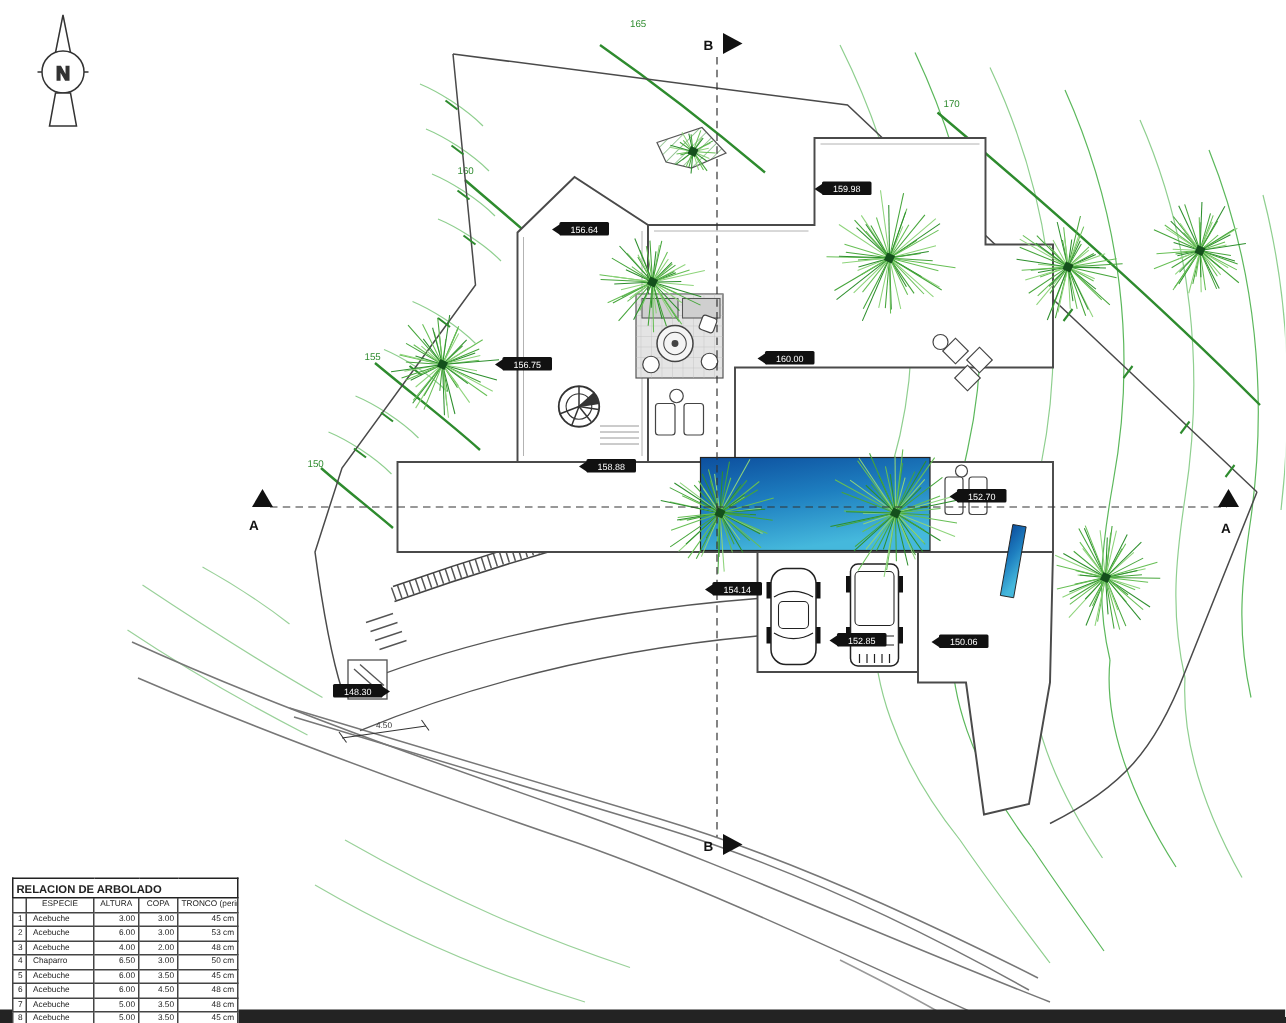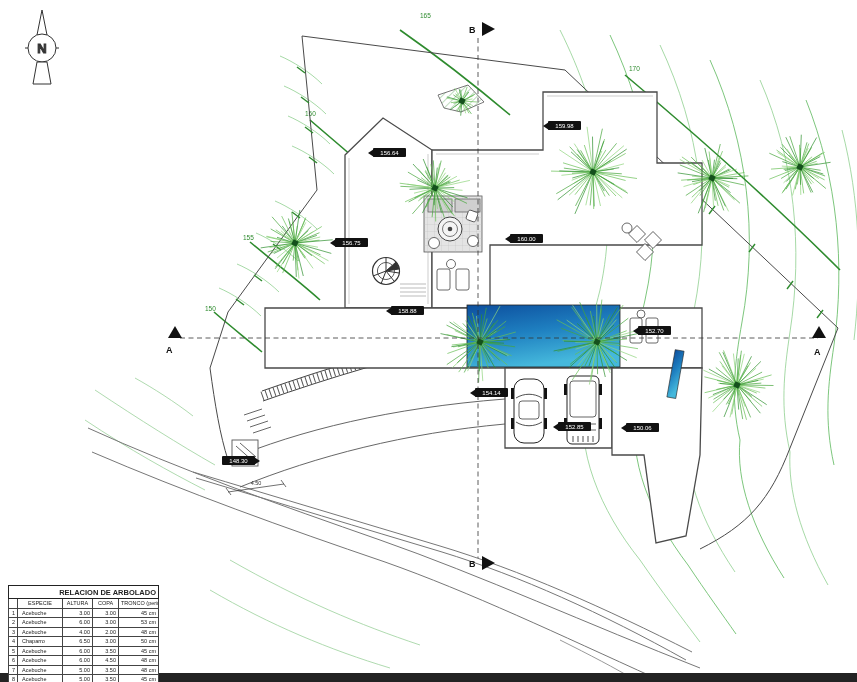--- a/index.html
+++ b/index.html
@@ -8,21 +8,21 @@
   #plan{position:absolute;left:0;top:0;}
   .elev{font:6px "Liberation Sans",sans-serif;fill:#fff;text-anchor:middle;}
   .clabel{font:6.5px "Liberation Sans",sans-serif;fill:#2e8b2e;}
   .marker{font:bold 9px "Liberation Sans",sans-serif;fill:#111;}
   .dim{font:5.5px "Liberation Sans",sans-serif;fill:#333;text-anchor:middle;}
   .nlabel{font:bold 13px "Liberation Sans",sans-serif;fill:#333;text-anchor:middle;}
   #tree-table{position:absolute;left:8px;top:585px;width:150px;z-index:3;background:#fff;
               border-collapse:collapse;table-layout:fixed;}
   #tree-table td,#tree-table th{border:0.5px solid #444;font:5.5px "Liberation Sans",sans-serif;
               color:#222;padding:0 2px;height:8.5px;overflow:hidden;white-space:nowrap;}
-  #tree-table .title{font:bold 7.5px "Liberation Sans",sans-serif;text-align:right;height:12px;border:1px solid #222;}
+  #tree-table .title{font:bold 7.5px "Liberation Sans",sans-serif;text-align:left;height:12px;border:1px solid #222;}
   #tree-table th{font-weight:normal;text-align:center;}
   #tree-table .num{text-align:right;}
   #tree-table .val{text-align:right;}
   #tree-table .sp{text-align:left;padding-left:4px;}
   #bottom-bar{position:absolute;left:0;top:673px;width:857px;height:9px;background:#232323;z-index:1;}
 </style>
 </head>
 <body>
 
 <div id="canvas">

